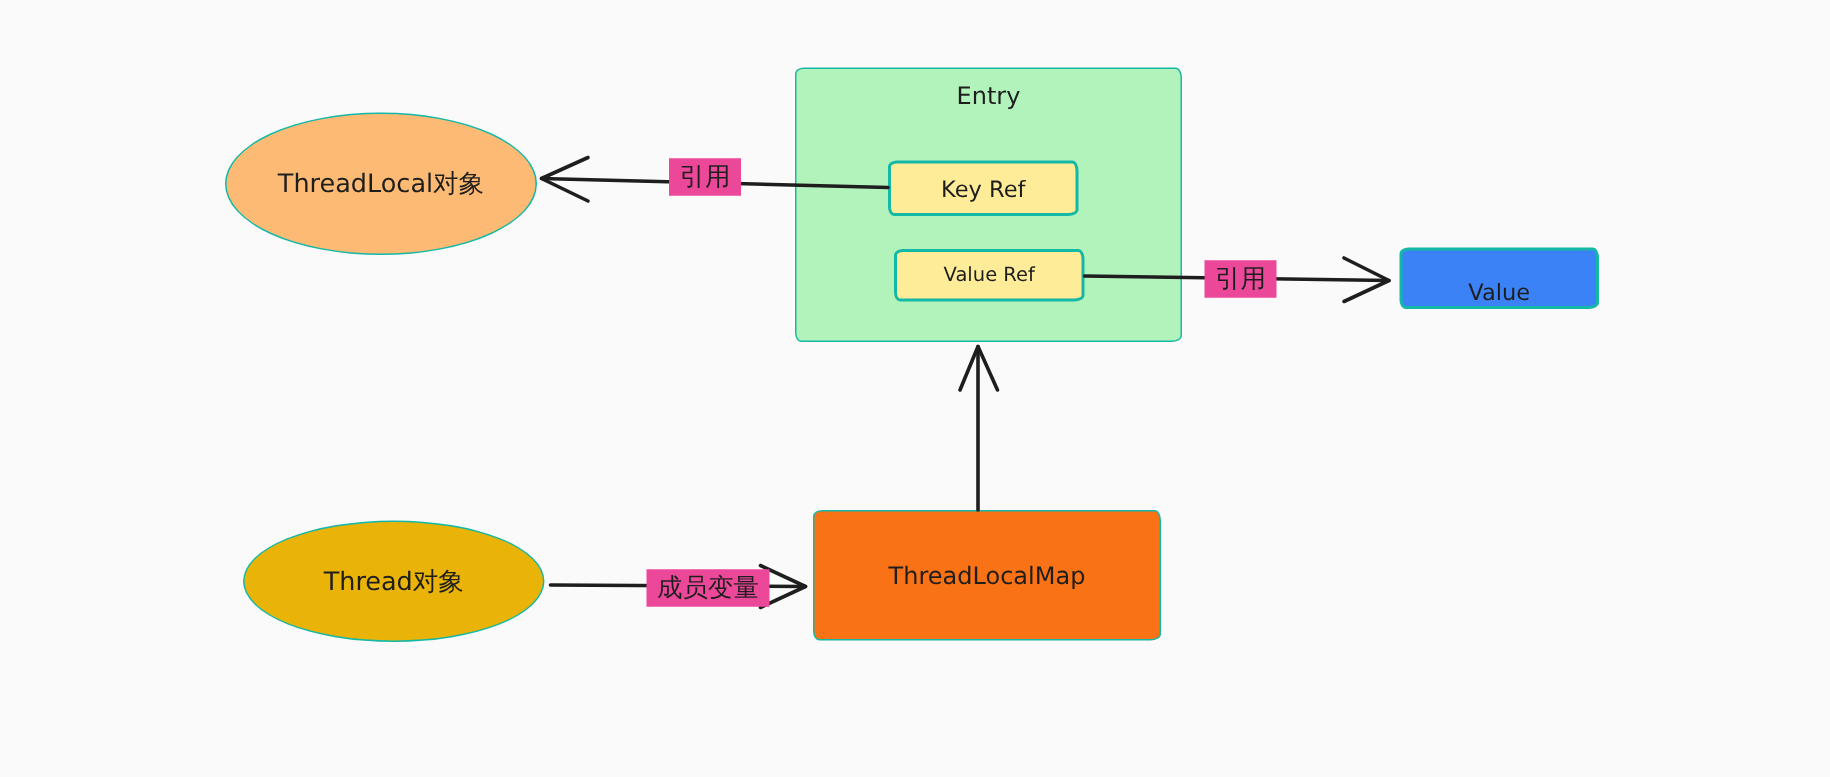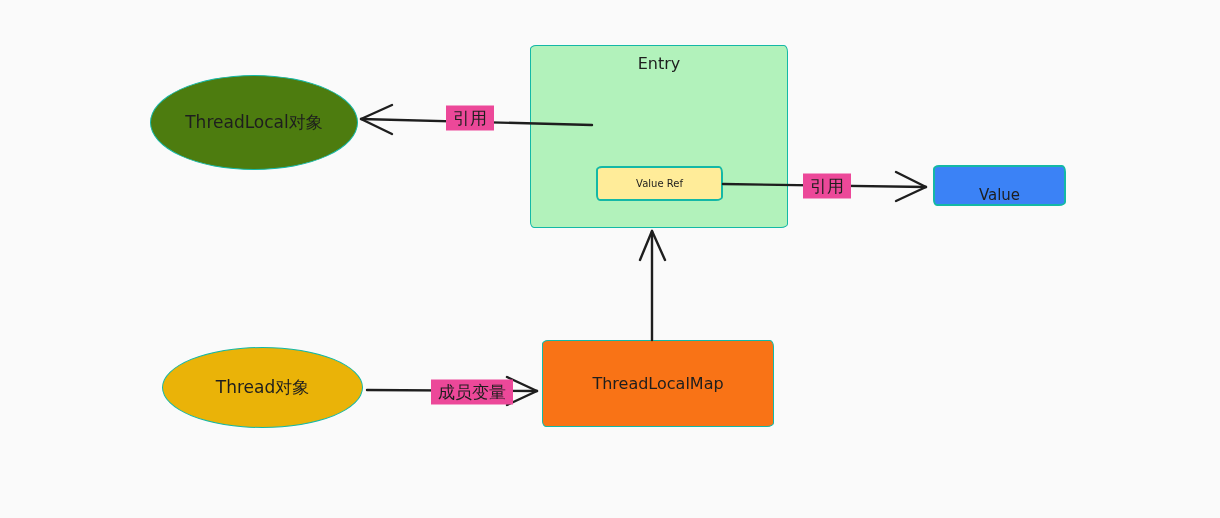--- a/index.html
+++ b/index.html
@@ -50,21 +50,21 @@
     top: 8px; left: 0; right: 0;
     text-align: center;
     font-size: 16px;
   }
   .node-key-ref {
     left: 592px; top: 107px; width: 127px; height: 37px;
     border-width: 2.5px; font-size: 15px; z-index: 2;
   }
   .node-value-ref {
     left: 596px; top: 166px; width: 127px; height: 35px;
-    border-width: 2.5px; font-size: 10px; z-index: 2;
+    border-width: 2.5px; font-size: 13px; z-index: 2;
   }
   .node-value {
     left: 933px; top: 165px; width: 133px; height: 41px;
     border-width: 2.5px; font-size: 15px;
   }
   .node-threadlocalmap {
     left: 542px; top: 340px; width: 232px; height: 87px;
     font-size: 16px;
   }
   .arrow-layer {
@@ -93,28 +93,31 @@
   }
   .edge-label-1 { left: 470px; top: 118px; }
   .edge-label-2 { left: 827px; top: 186px; }
   .edge-label-4 { left: 472px; top: 392px; font-family: Liberation Serif, serif; }
 </style>
 </head>
 <body>
 
 <div class="canvas">
 
-  <div class="node ellipse node-threadlocal-object" style="background-color: #4d7c0f;">
+  <div class="node ellipse node-threadlocal-object" style="background-color: #fdba74;">
     <span>ThreadLocal对象</span>
   </div>
 
   <div class="node sketch-rect node-entry" style="background-color: rgb(178, 242, 187);">
     <span class="entry-title">Entry</span>
   </div>
 
+  <div class="node sketch-rect node-key-ref" style="background-color: rgb(255, 236, 153);">
+    <span>Key Ref</span>
+  </div>
 
   <div class="node sketch-rect node-value-ref" style="background-color: rgb(255, 236, 153);">
     <span>Value Ref</span>
   </div>
 
   <div class="node sketch-rect node-value" style="background-color: #3b82f6; align-items: flex-end;">
     <span>Value</span>
   </div>
 
   <div class="node ellipse node-thread-object" style="background-color: #eab308;">

